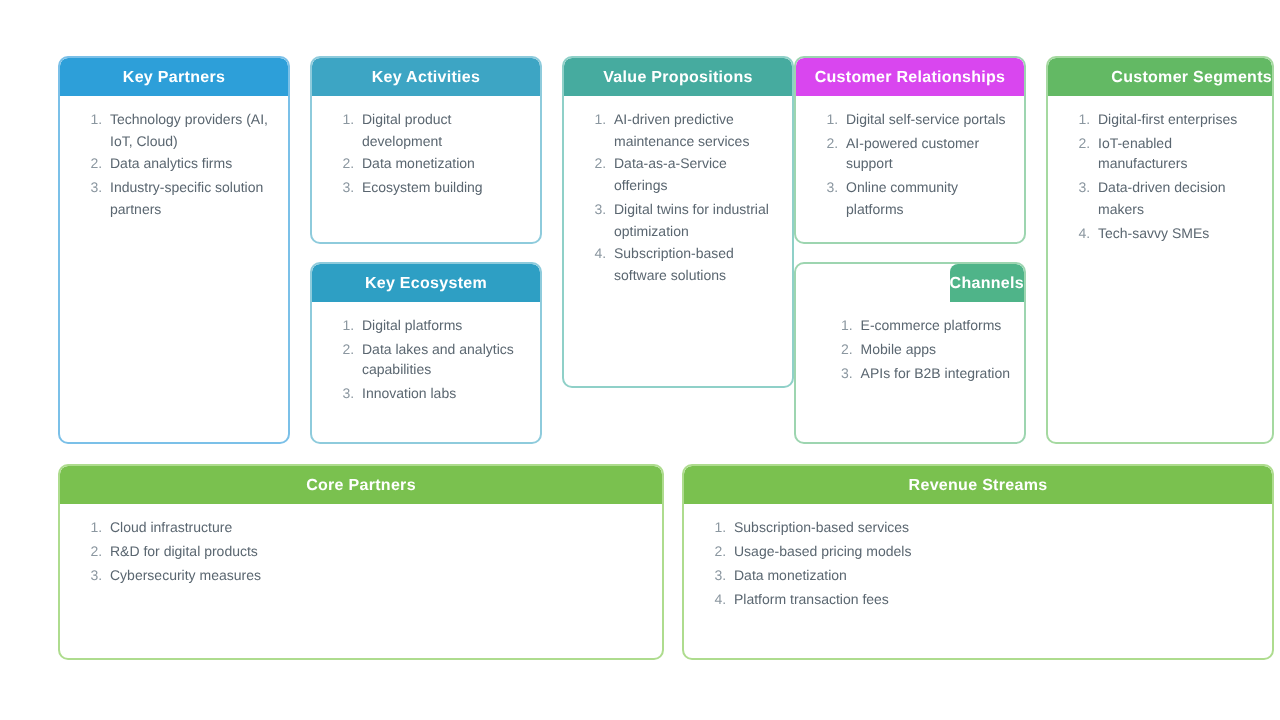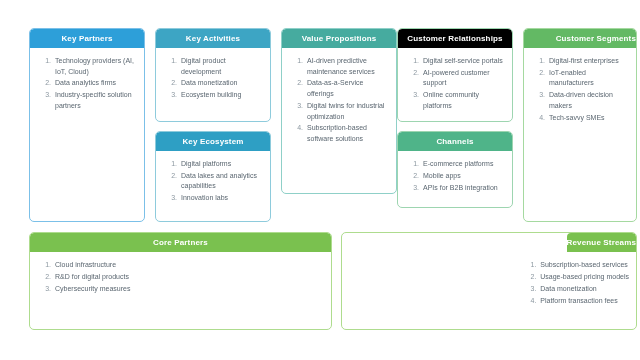--- a/index.html
+++ b/index.html
@@ -65,24 +65,24 @@
     color: #8b97a0;
     font-size: 7px;
   }
 
   
   #blk-key-partners      { left: 17px;  top: 28px;  width: 116px; height: 194px; }
   #blk-key-activities    { left: 143px; top: 28px;  width: 116px; height: 94px;  }
   #blk-key-resources     { left: 143px; top: 131px; width: 116px; height: 91px;  }
   #blk-value-props       { left: 269px; top: 28px;  width: 116px; height: 166px; }
   #blk-cust-rel          { left: 385px; top: 28px;  width: 116px; height: 94px;  }
-  #blk-channels          { left: 385px; top: 131px; width: 116px; height: 77px;  }
+  #blk-channels          { left: 385px; top: 131px; width: 116px; height: 91px; align-items: flex-end;  }
   #blk-cust-seg          { left: 511px; top: 28px;  width: 114px; height: 194px; }
   #blk-core-structure    { left: 17px;  top: 232px; width: 303px; height: 98px;  }
-  #blk-revenue-streams   { left: 329px; top: 232px; width: 296px; height: 98px; align-items: flex-end;  }
+  #blk-revenue-streams   { left: 329px; top: 232px; width: 296px; height: 98px;  }
 </style>
 </head>
 <body>
 
 <div class="canvas">
 
   <div class="block" id="blk-key-partners" style="border-color: rgb(123, 192, 232);">
     <div class="block-header" style="background: rgb(45, 159, 217);">Key Partners</div>
     <div class="block-body">
       <ol class="items">
@@ -121,21 +121,21 @@
       <ol class="items">
           <li>AI-driven predictive maintenance services</li>
           <li>Data-as-a-Service offerings</li>
           <li>Digital twins for industrial optimization</li>
           <li>Subscription-based software solutions</li>
         </ol>
     </div>
   </div>
 
   <div class="block" id="blk-cust-rel" style="border-color: rgb(157, 213, 176);">
-    <div class="block-header" style="background: #000000;">Customer Relationships</div>
+    <div class="block-header" style="background: #d946ef;">Customer Relationships</div>
     <div class="block-body">
       <ol class="items">
           <li>Digital self-service portals</li>
           <li>AI-powered customer support</li>
           <li>Online community platforms</li>
         </ol>
     </div>
   </div>
 
   <div class="block" id="blk-channels" style="border-color: rgb(157, 213, 176);">

